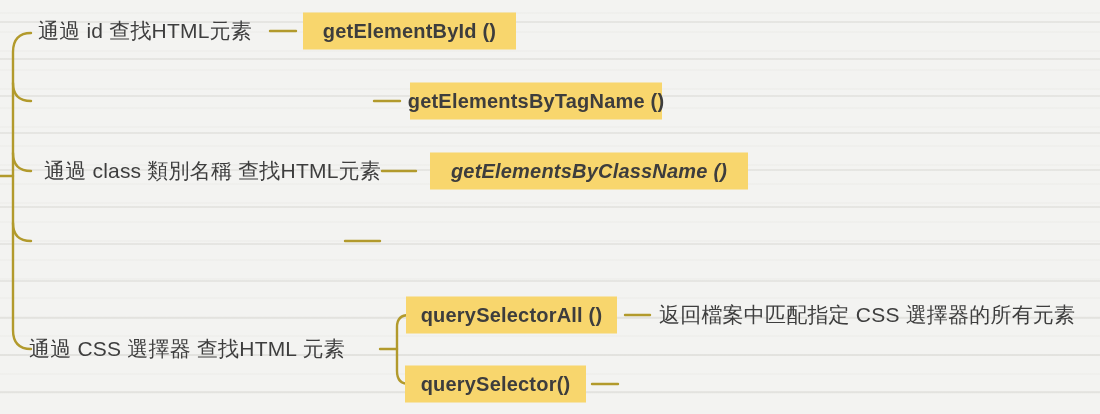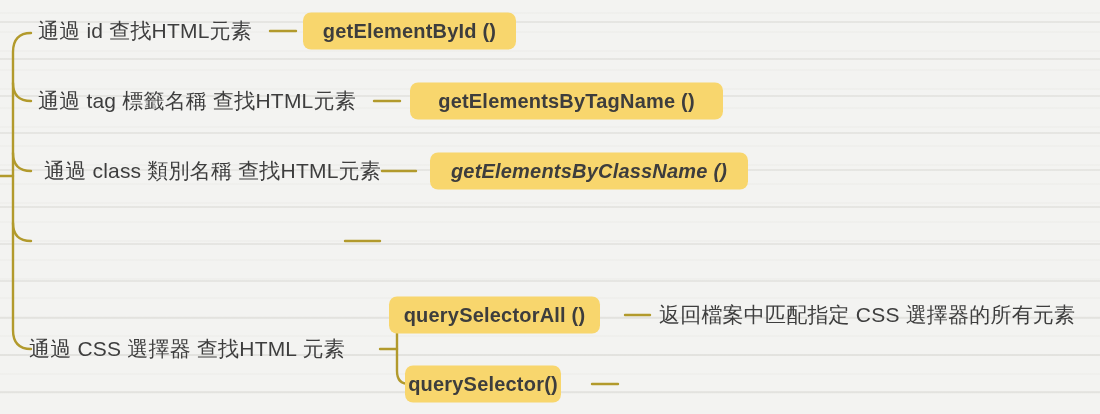--- a/index.html
+++ b/index.html
@@ -28,38 +28,38 @@
   }
   svg.connectors{position:absolute;left:0;top:0;width:1100px;height:414px;}
   svg.connectors path{fill:none;stroke:var(--line);stroke-width:2.4;stroke-linecap:round;}
   .label{
     position:absolute;transform:translateY(-52%);
     white-space:nowrap;color:var(--ink);
     font-size:21px;line-height:1;letter-spacing:0.2px;
   }
   .node{
     position:absolute;transform:translateY(-50%);
-    height:37px;border-radius:8px;background:var(--fill);
+    height:37px;border-radius:0;background:var(--fill);
     display:flex;align-items:center;justify-content:center;
     color:#3d3d3d;font-size:20px;font-weight:700;
     white-space:nowrap;letter-spacing:0.2px;
   }
   .desc{
     position:absolute;transform:translateY(-52%);
     white-space:nowrap;color:var(--ink);
     font-size:21px;line-height:1;letter-spacing:0.2px;
   }
   
   .label-1{left:38px;top:31px;}   .node-1{left:303px;top:31px;width:213px;}
-  .label-2{left:38px;top:101px;}  .node-2{left:410px;top:101px;width:313px;}
+  .label-2{left:38px;top:101px;}  .node-2{left:410px;top:101px;width:252px;}
   .label-3{left:44px;top:171px;}  .node-3{left:430px;top:171px;width:318px;font-style:italic;}
   .label-4{left:38px;top:241px;}  .node-4{left:393px;top:241px;width:270px;}
   .label-5{left:29px;top:349px;}
-  .node-5a{left:389px;top:315px;width:211px;}
-  .node-5b{left:405px;top:384px;width:156px;}
+  .node-5a{left:406px;top:315px;width:211px;}
+  .node-5b{left:405px;top:384px;width:181px;}
   .desc-5a{left:659px;top:315px;}
   .desc-5b{left:627px;top:384px;}
 </style>
 </head>
 <body>
 
 <div class="canvas">
 
   <svg class="connectors" viewBox="0 0 1100 414">
     <path d="M31,33 Q13,33 13,52 L13,330 Q13,349 31,349"></path>
@@ -75,21 +75,20 @@
     <path d="M409,315 Q397,315 397,327 L397,371 Q397,384 409,384"></path>
     <path d="M625,315 L650,315"></path>
     <path d="M592,384 L618,384"></path>
   </svg>
 
   <span class="label label-1">通過 id 查找HTML元素</span>
   <div class="node node-1">
     <span>getElementById ()</span>
   </div>
 
-  <span class="label label-2">通過 tag 標籤名稱 查找HTML元素</span>
   <div class="node node-2">
     <span>getElementsByTagName ()</span>
   </div>
 
   <span class="label label-3">通過 class 類別名稱 查找HTML元素</span>
   <div class="node node-3">
     <span>getElementsByClassName ()</span>
   </div>
 
 

